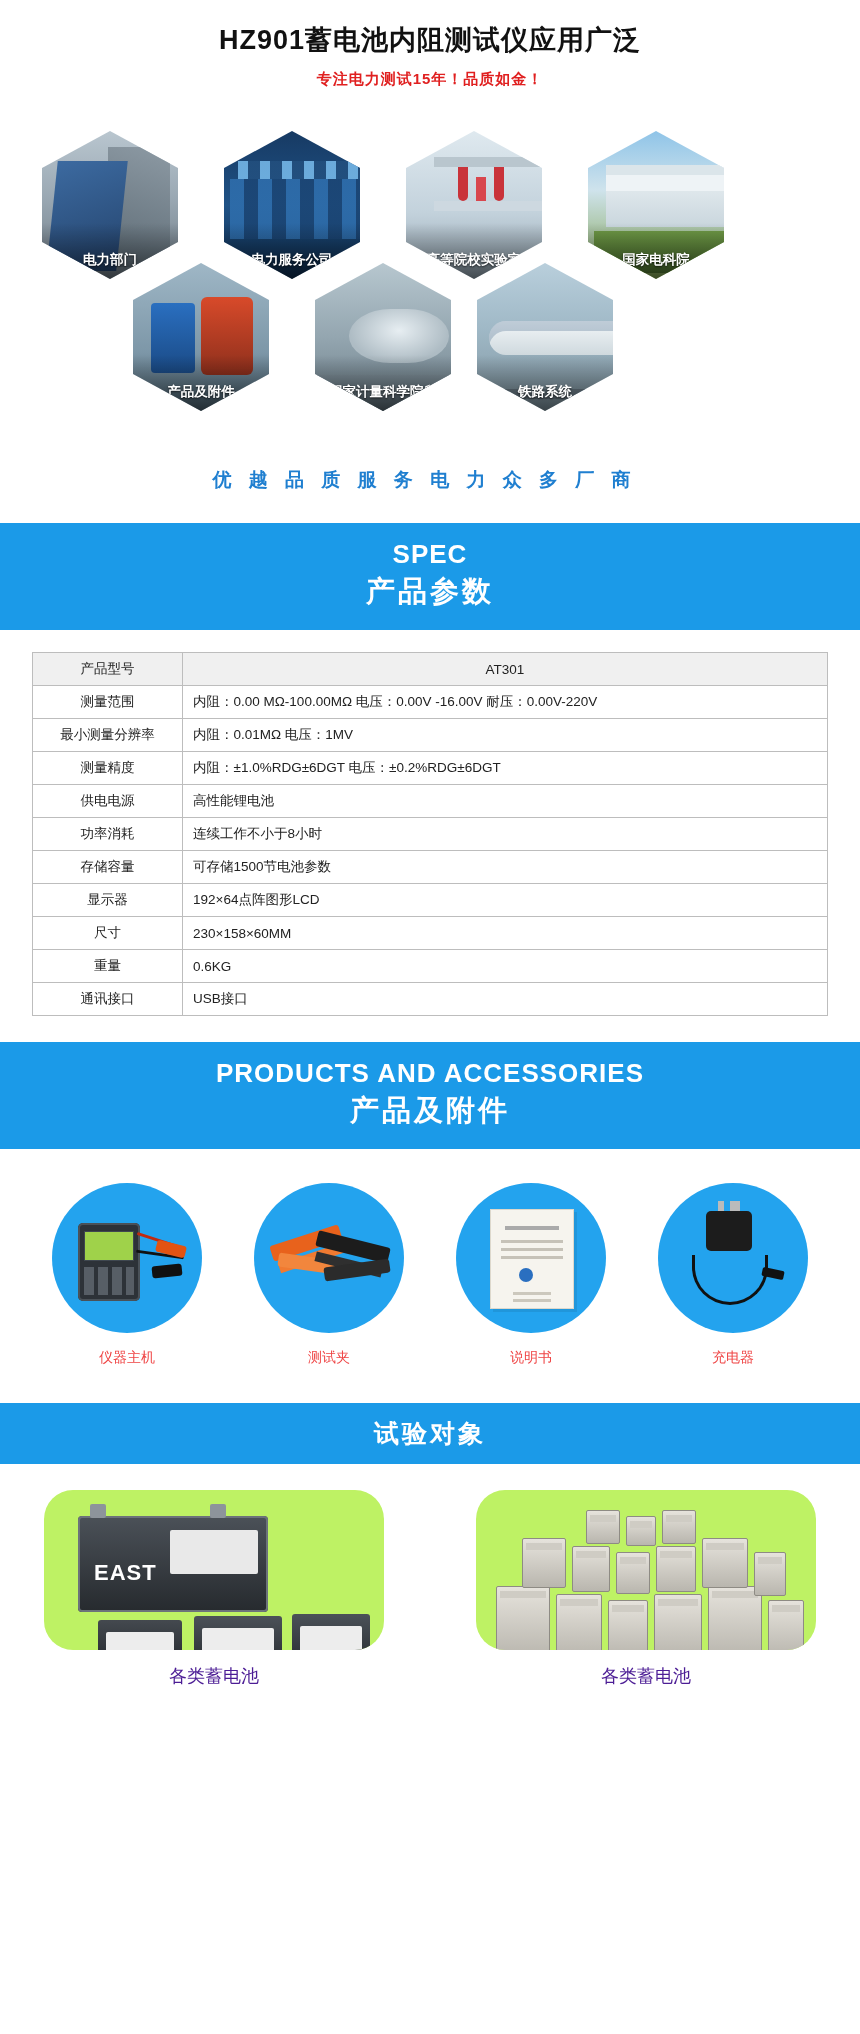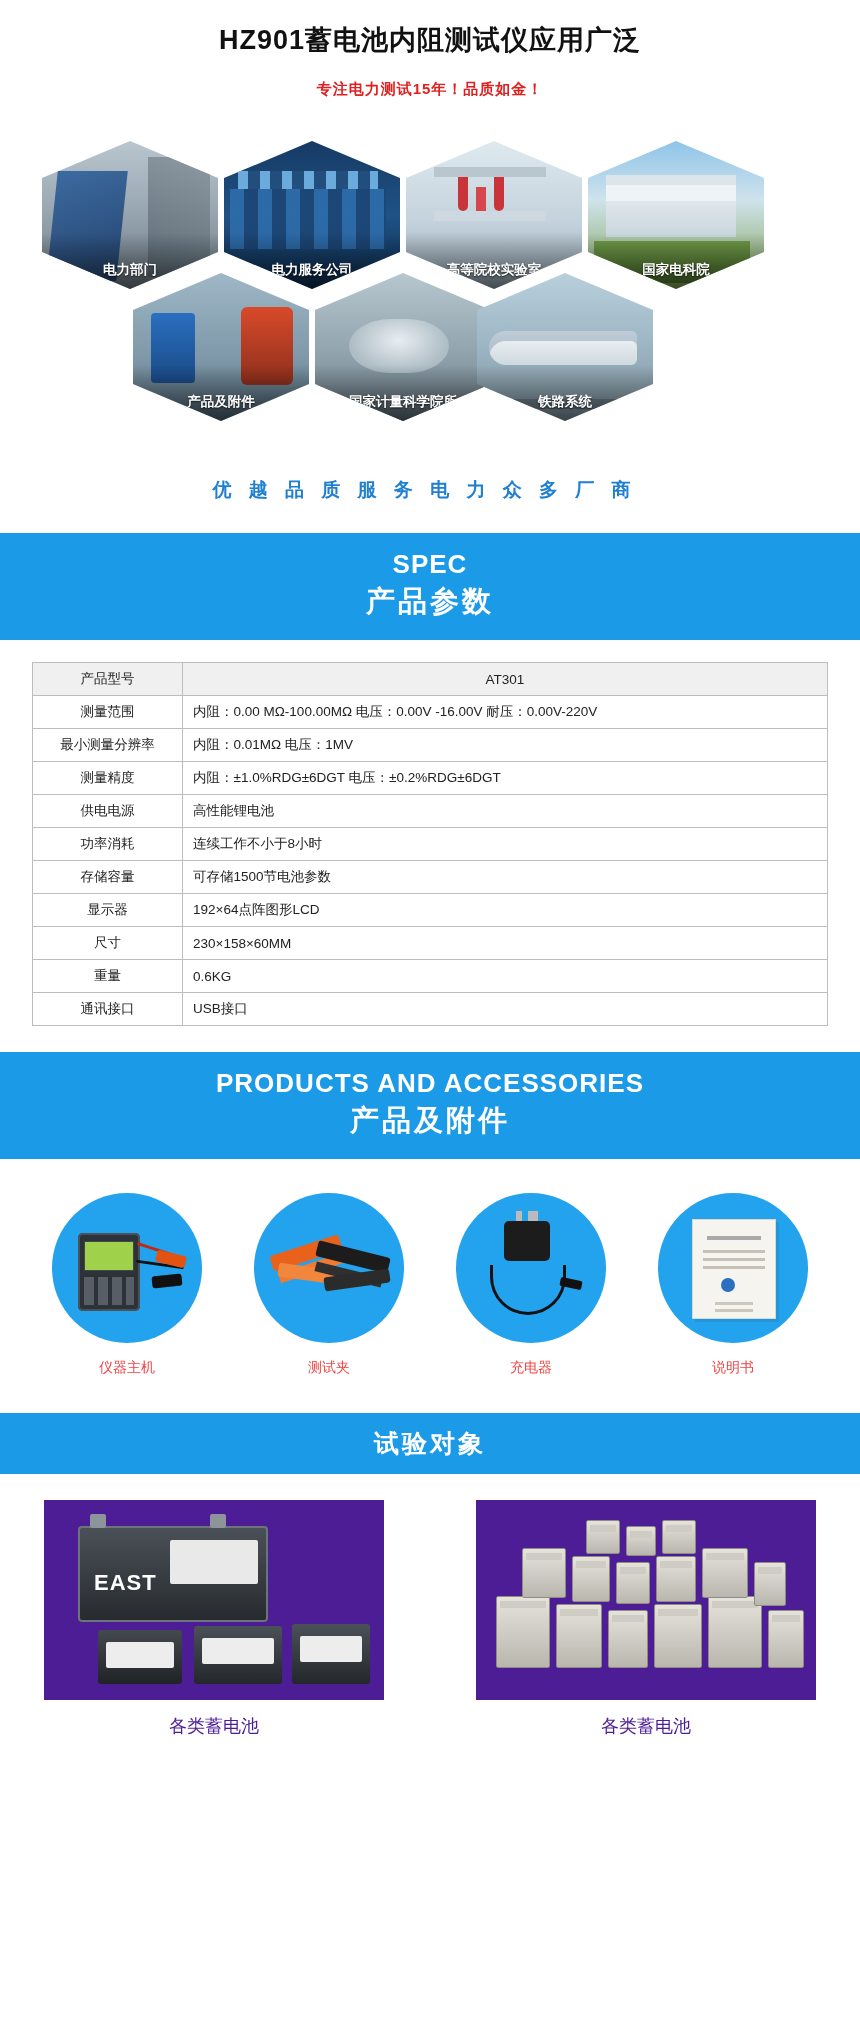--- a/index.html
+++ b/index.html
@@ -21,37 +21,37 @@
     padding: 22px 0 10px 0;
     text-align: center;
   }
   .hero-title {
     font-size: 27px;
     font-weight: bold;
     color: #111;
     letter-spacing: 1px;
   }
   .hero-sub {
-    margin-top: 22px;
+    margin-top: 12px;
     font-size: 15px;
     font-weight: bold;
     color: #e02020;
     letter-spacing: 1px;
   }
 
   
   .hex-wrap {
     position: relative;
     width: 860px;
     height: 320px;
     margin-top: 14px;
   }
   .hex {
     position: absolute;
-    width: 176px;
+    width: 136px;
     height: 148px;
     clip-path: polygon(50% 0%, 100% 25%, 100% 75%, 50% 100%, 0% 75%, 0% 25%);
     overflow: hidden;
   }
   .hex .img {
     position: absolute;
     inset: 0;
   }
   .hex .cap {
     position: absolute;
@@ -241,24 +241,25 @@
     justify-content: space-between;
     padding: 26px 44px 12px 44px;
     gap: 30px;
   }
   .obj {
     width: 340px;
     text-align: center;
   }
   .photo {
     width: 340px;
-    height: 200px;
-    background: #4c1d95;
+    height: 160px;
+    background: #bef264;
     position: relative;
     overflow: hidden;
+    border-radius: 29px;
   }
   .obj .label {
     margin-top: 14px;
     font-size: 18px;
     color: #4c1d95;
   }
   
   .bat-big{position:absolute;left:34px;top:26px;width:190px;height:96px;background:linear-gradient(180deg,#4b5158,#262a2e);
      border-radius:4px;box-shadow:inset 0 0 0 2px #6c737a;}
   .bat-big .lbl{position:absolute;left:16px;top:44px;color:#fff;font-size:22px;font-weight:bold;letter-spacing:1px;}
@@ -413,38 +414,38 @@
         <div class="clamp-o"></div>
           <div class="clamp-o2"></div>
         <div class="clamp-b"></div>
           <div class="clamp-b2"></div>
       </div>
       <div class="label">测试夹</div>
     </div>
 
     <div class="acc">
       <div class="circle">
-        <div class="chg-pins"></div>
-          <div class="chg-body"></div>
-        <div class="chg-curve"></div>
-          <div class="chg-plug"></div>
-      </div>
-      <div class="label">充电器</div>
-    </div>
-
-    <div class="acc">
-      <div class="circle">
         <div class="man">
           <div class="l1"></div>
             <div class="l2"></div>
             <div class="logo"></div>
             <div class="l3"></div>
         </div>
       </div>
       <div class="label">说明书</div>
+    </div>
+
+    <div class="acc">
+      <div class="circle">
+        <div class="chg-pins"></div>
+          <div class="chg-body"></div>
+        <div class="chg-curve"></div>
+          <div class="chg-plug"></div>
+      </div>
+      <div class="label">充电器</div>
     </div>
 
   </div>
 
   <div class="banner small" style="margin-top:26px;">
     <div class="cn">试验对象</div>
   </div>
 
   <div class="obj-row">
 

